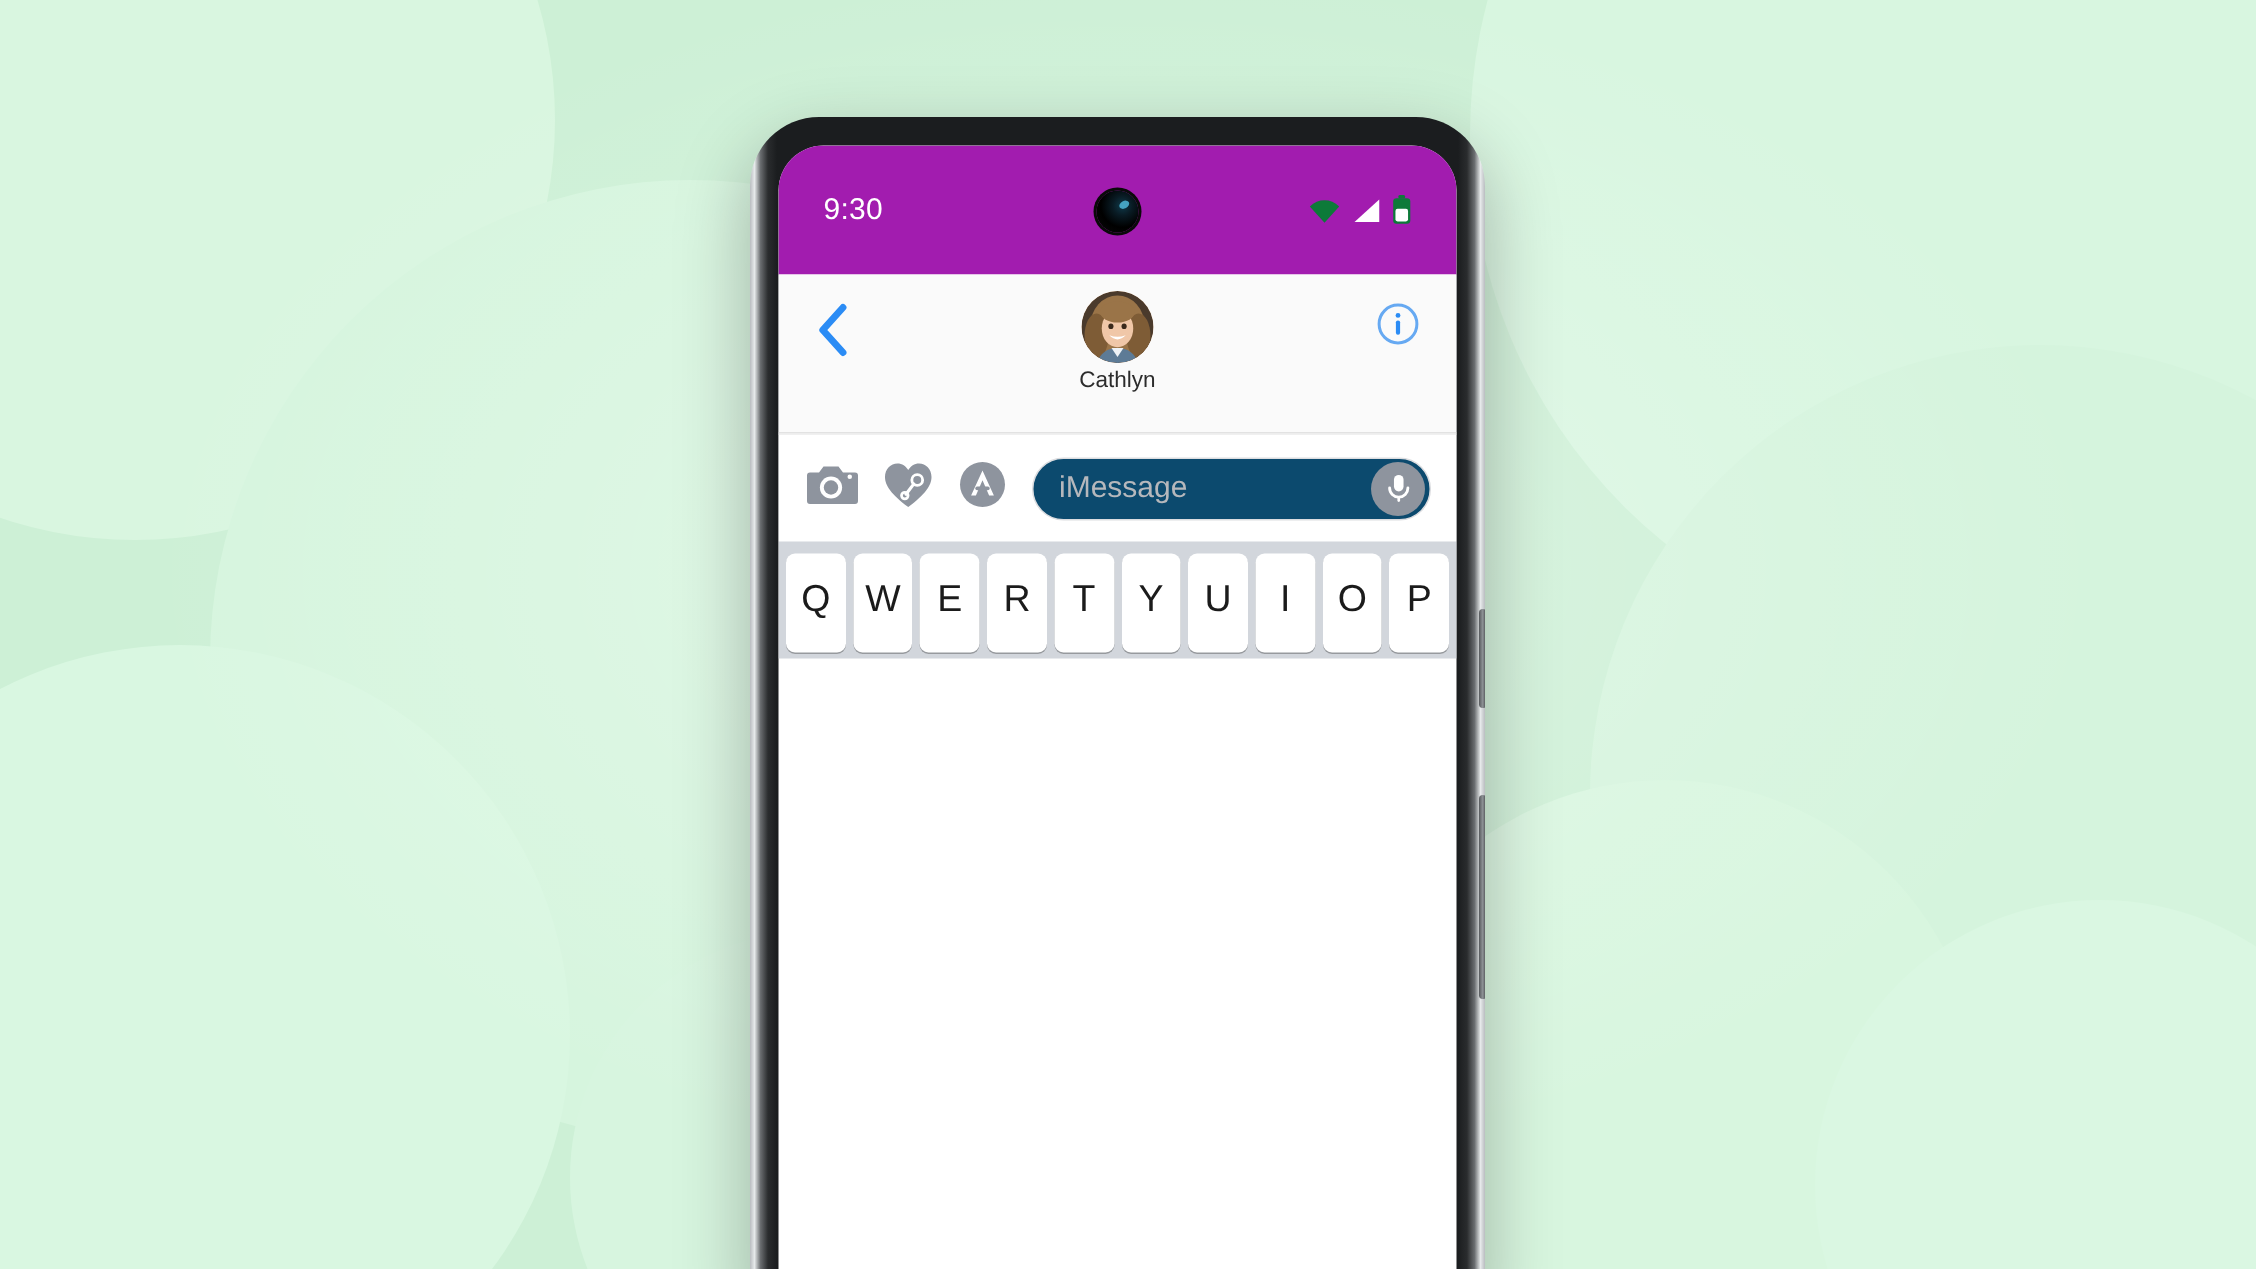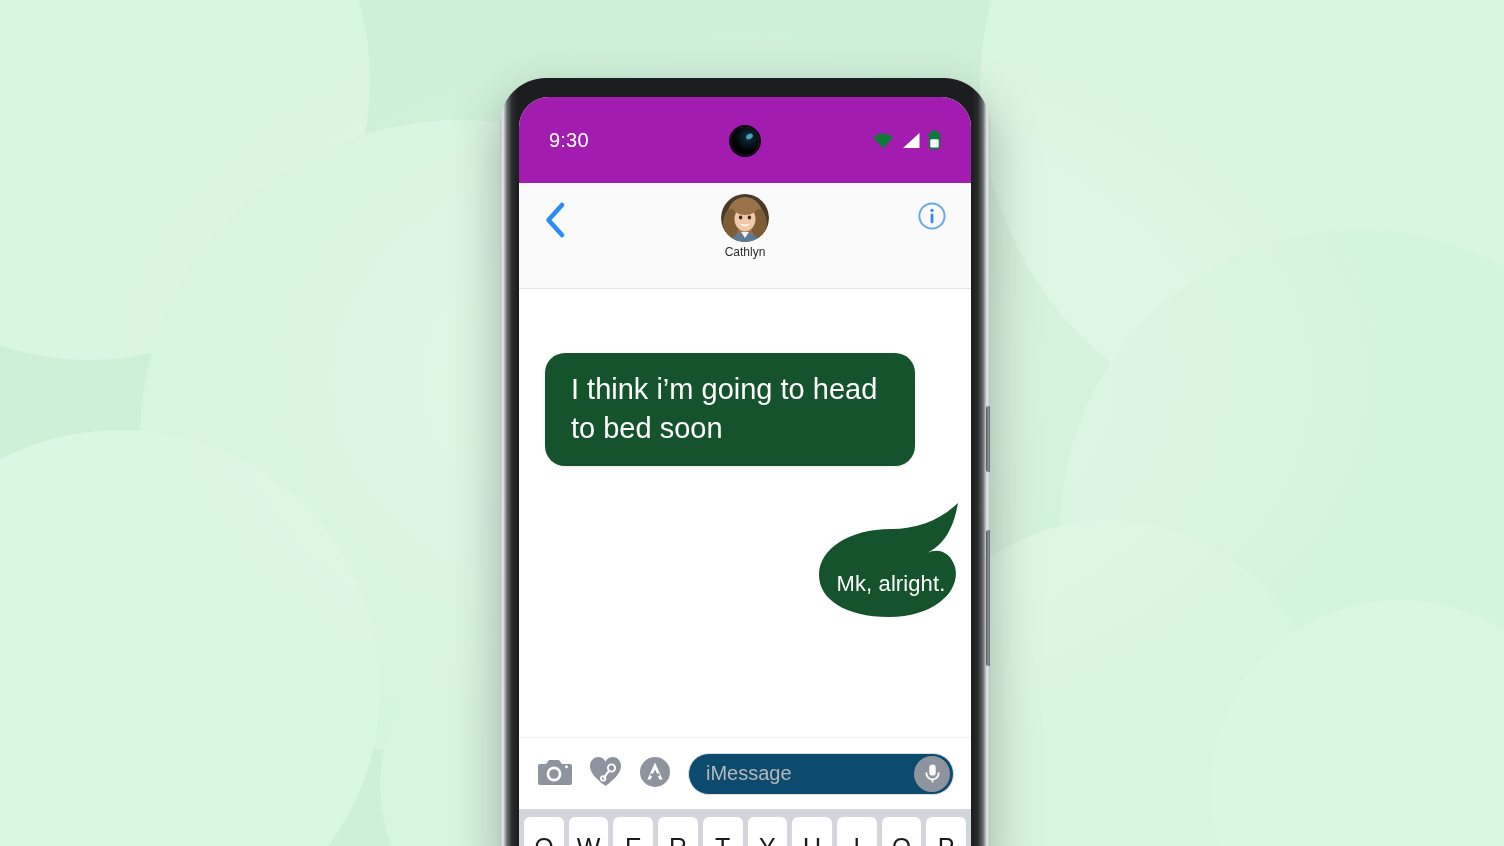--- a/index.html
+++ b/index.html
@@ -70,21 +70,21 @@
     border-bottom:1px solid #e2e2e2;
     display:flex; align-items:flex-start; justify-content:space-between;
     padding:18px 24px 0 24px;
   }
   #contact { position:absolute; left:0; right:0; top:11px;
     display:flex; flex-direction:column; align-items:center; gap:3px; }
   #avatar {
     width:48px; height:48px; border-radius:50%; overflow:hidden;
     background:#c9a88a; position:relative; flex:none;
   }
-  #contact-name { font-size:12px; color:#2c2c2c; }
+  #contact-name { font-size:15px; color:#2c2c2c; }
   #back-btn, #info-btn { position:relative; z-index:2; cursor:pointer; }
 
   
   #thread { position:relative; height:448px; background:#fff; }
 
   .bubble-left {
     position:absolute; left:26px; top:64px;
     background:#14532b; color:#fff;
     border-radius:20px; padding:17px 26px 19px 26px;
     font-size:29px; line-height:1.33; max-width:370px;
@@ -206,37 +206,20 @@
 
       <div id="info-btn">
         <svg width="30" height="30" viewBox="0 0 30 30">
           <circle cx="15" cy="15" r="12.6" fill="none" stroke="#66a9f2" stroke-width="2"></circle>
           <circle cx="15" cy="9.3" r="1.6" fill="#2b8cf5"></circle>
           <rect x="13.6" y="12.6" width="2.8" height="9.6" rx="1.3" fill="#2b8cf5"></rect>
         </svg>
       </div>
     </div>
 
-    <div id="thread">
-
-      <div class="bubble-left">I think i’m going to head to bed soon</div>
-
-      <div class="leaf-wrap">
-        <svg width="152" height="128" viewBox="0 0 152 128">
-          <path d="M143 2
-                   C 138 30, 128 44, 112 52
-                   C 124 46, 136 52, 140 66
-                   C 146 88, 122 116, 74 116
-                   C 30 116, 4 98, 4 74
-                   C 4 48, 34 28, 76 28
-                   C 104 28, 126 18, 143 2 Z" fill="#14532b"></path>
-        </svg>
-        <div class="leaf-text">Mk, alright.</div>
-      </div>
-    </div>
 
     <div id="toolbar">
 
       <div class="tb-icon">
         <svg width="36" height="30" viewBox="0 0 36 30">
           <path d="M2 7 h8 l3-4 h10 l3 4 h8 a2 2 0 0 1 2 2 v17 a2 2 0 0 1 -2 2 h-30 a2 2 0 0 1 -2 -2 v-17 a2 2 0 0 1 2 -2 z" fill="#8e949e"></path>
           <circle cx="18" cy="17" r="7.4" fill="#ffffff"></circle>
           <circle cx="18" cy="17" r="4.8" fill="#8e949e"></circle>
           <circle cx="30.5" cy="9.8" r="1.5" fill="#ffffff"></circle>
         </svg>

